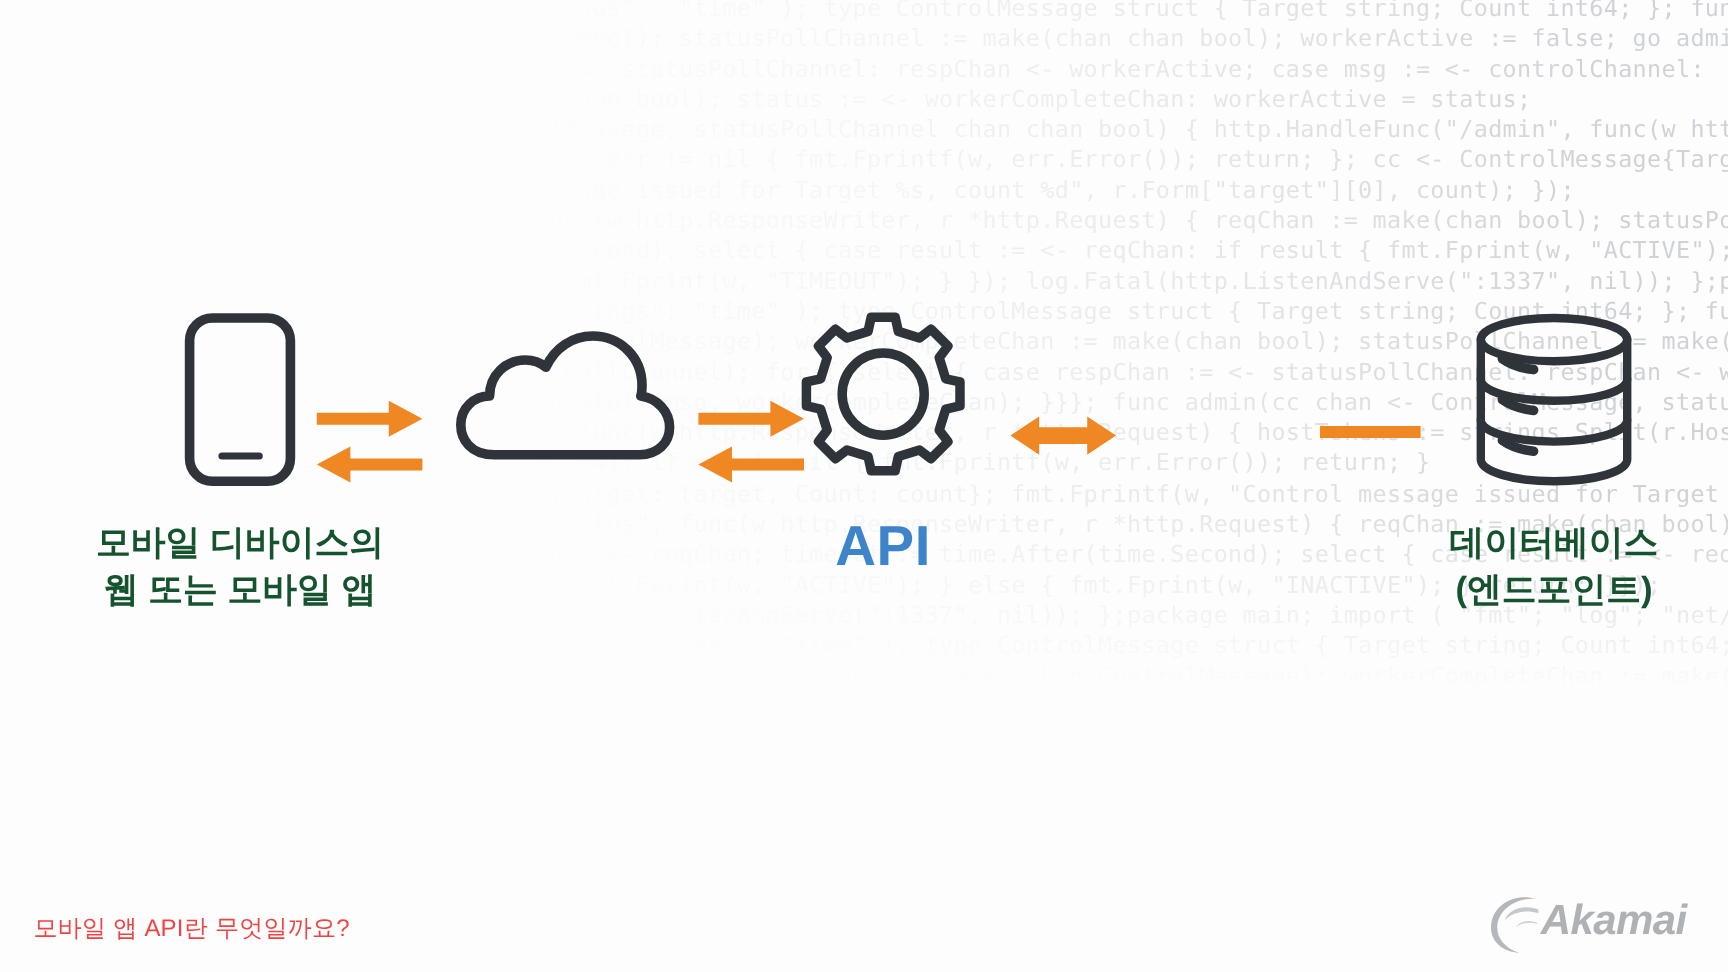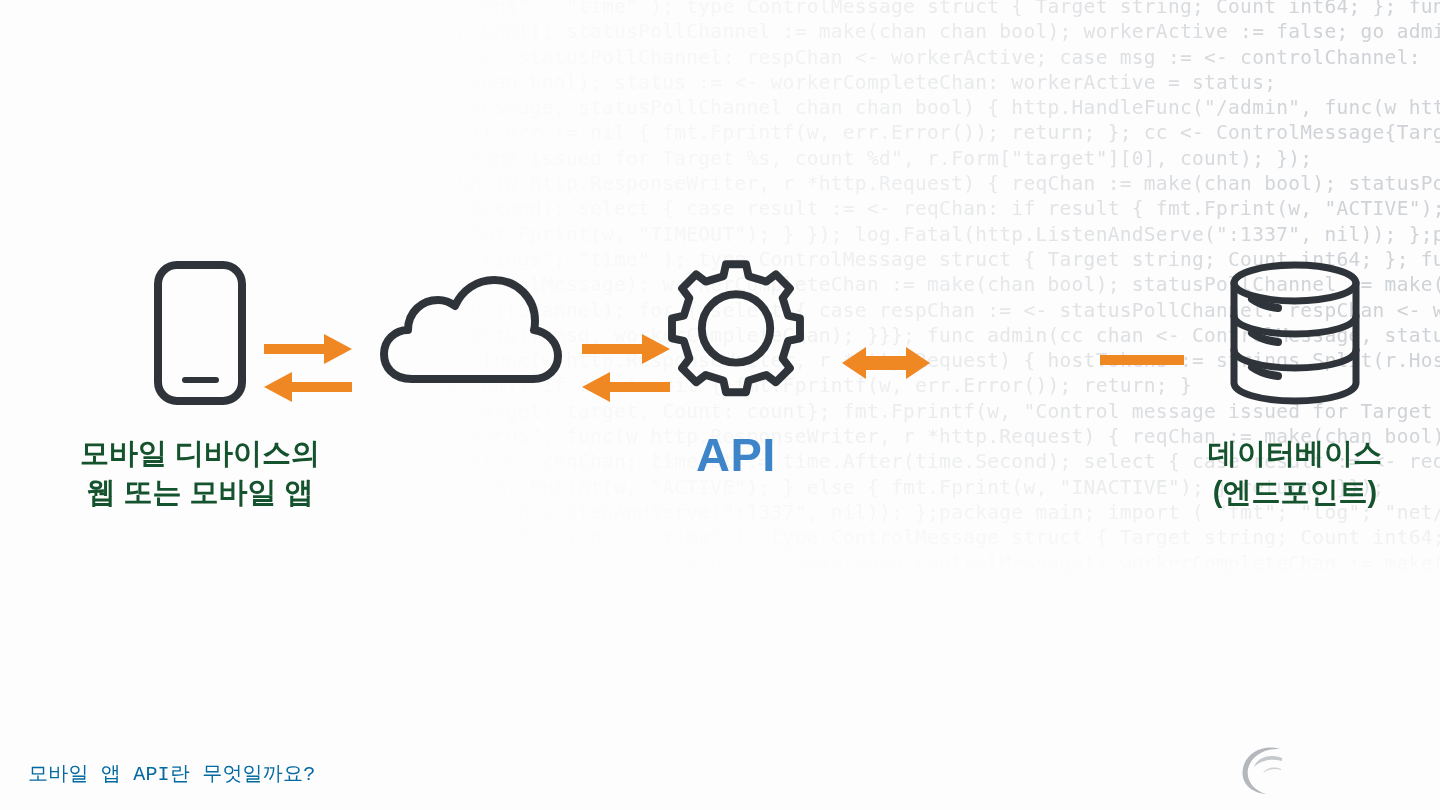--- a/index.html
+++ b/index.html
@@ -95,23 +95,22 @@
   #conn-2 { left: 580px;  top: 72px; }
   #conn-3 { left: 840px;  top: 85px; }
   #conn-4 { left: 1100px; top: 94px; }
 
   
   #footer-caption {
     position: absolute;
     left: 28px;
     top: 760px;
     font-size: 20px;
-    color: #0369a1;
+    color: #ef4444;
     letter-spacing: 0.2px;
-    font-family: Liberation Mono, monospace;
   }
   #akamai-logo {
     position: absolute;
     right: 28px;
     top: 742px;
     width: 176px;
     height: 54px;
   }
   #akamai-logo .wordmark {
     position: absolute;
@@ -222,15 +221,16 @@
 
   <div id="footer-caption">모바일 앱 API란 무엇일까요?</div>
 
   <div id="akamai-logo">
     <svg width="56" height="54" viewBox="0 0 56 54" fill="none">
       <path d="M44 7 C27 2 10 11 7 26 C4 41 15 51 30 52 C17 48 10 38 12 27
                C15 14 29 6 44 7 Z" fill="#b4b7bb"></path>
       <path d="M46 16 C33 11 21 16 18 25 C25 18 35 16 46 19 Z" fill="#c6c9cc"></path>
       <path d="M45 27 C37 24 30 26 27 31 C32 27 39 26 45 28 Z" fill="#cfd1d4"></path>
     </svg>
+    <div class="wordmark">Akamai</div>
   </div>
 
 </div>
 
 </body></html>

